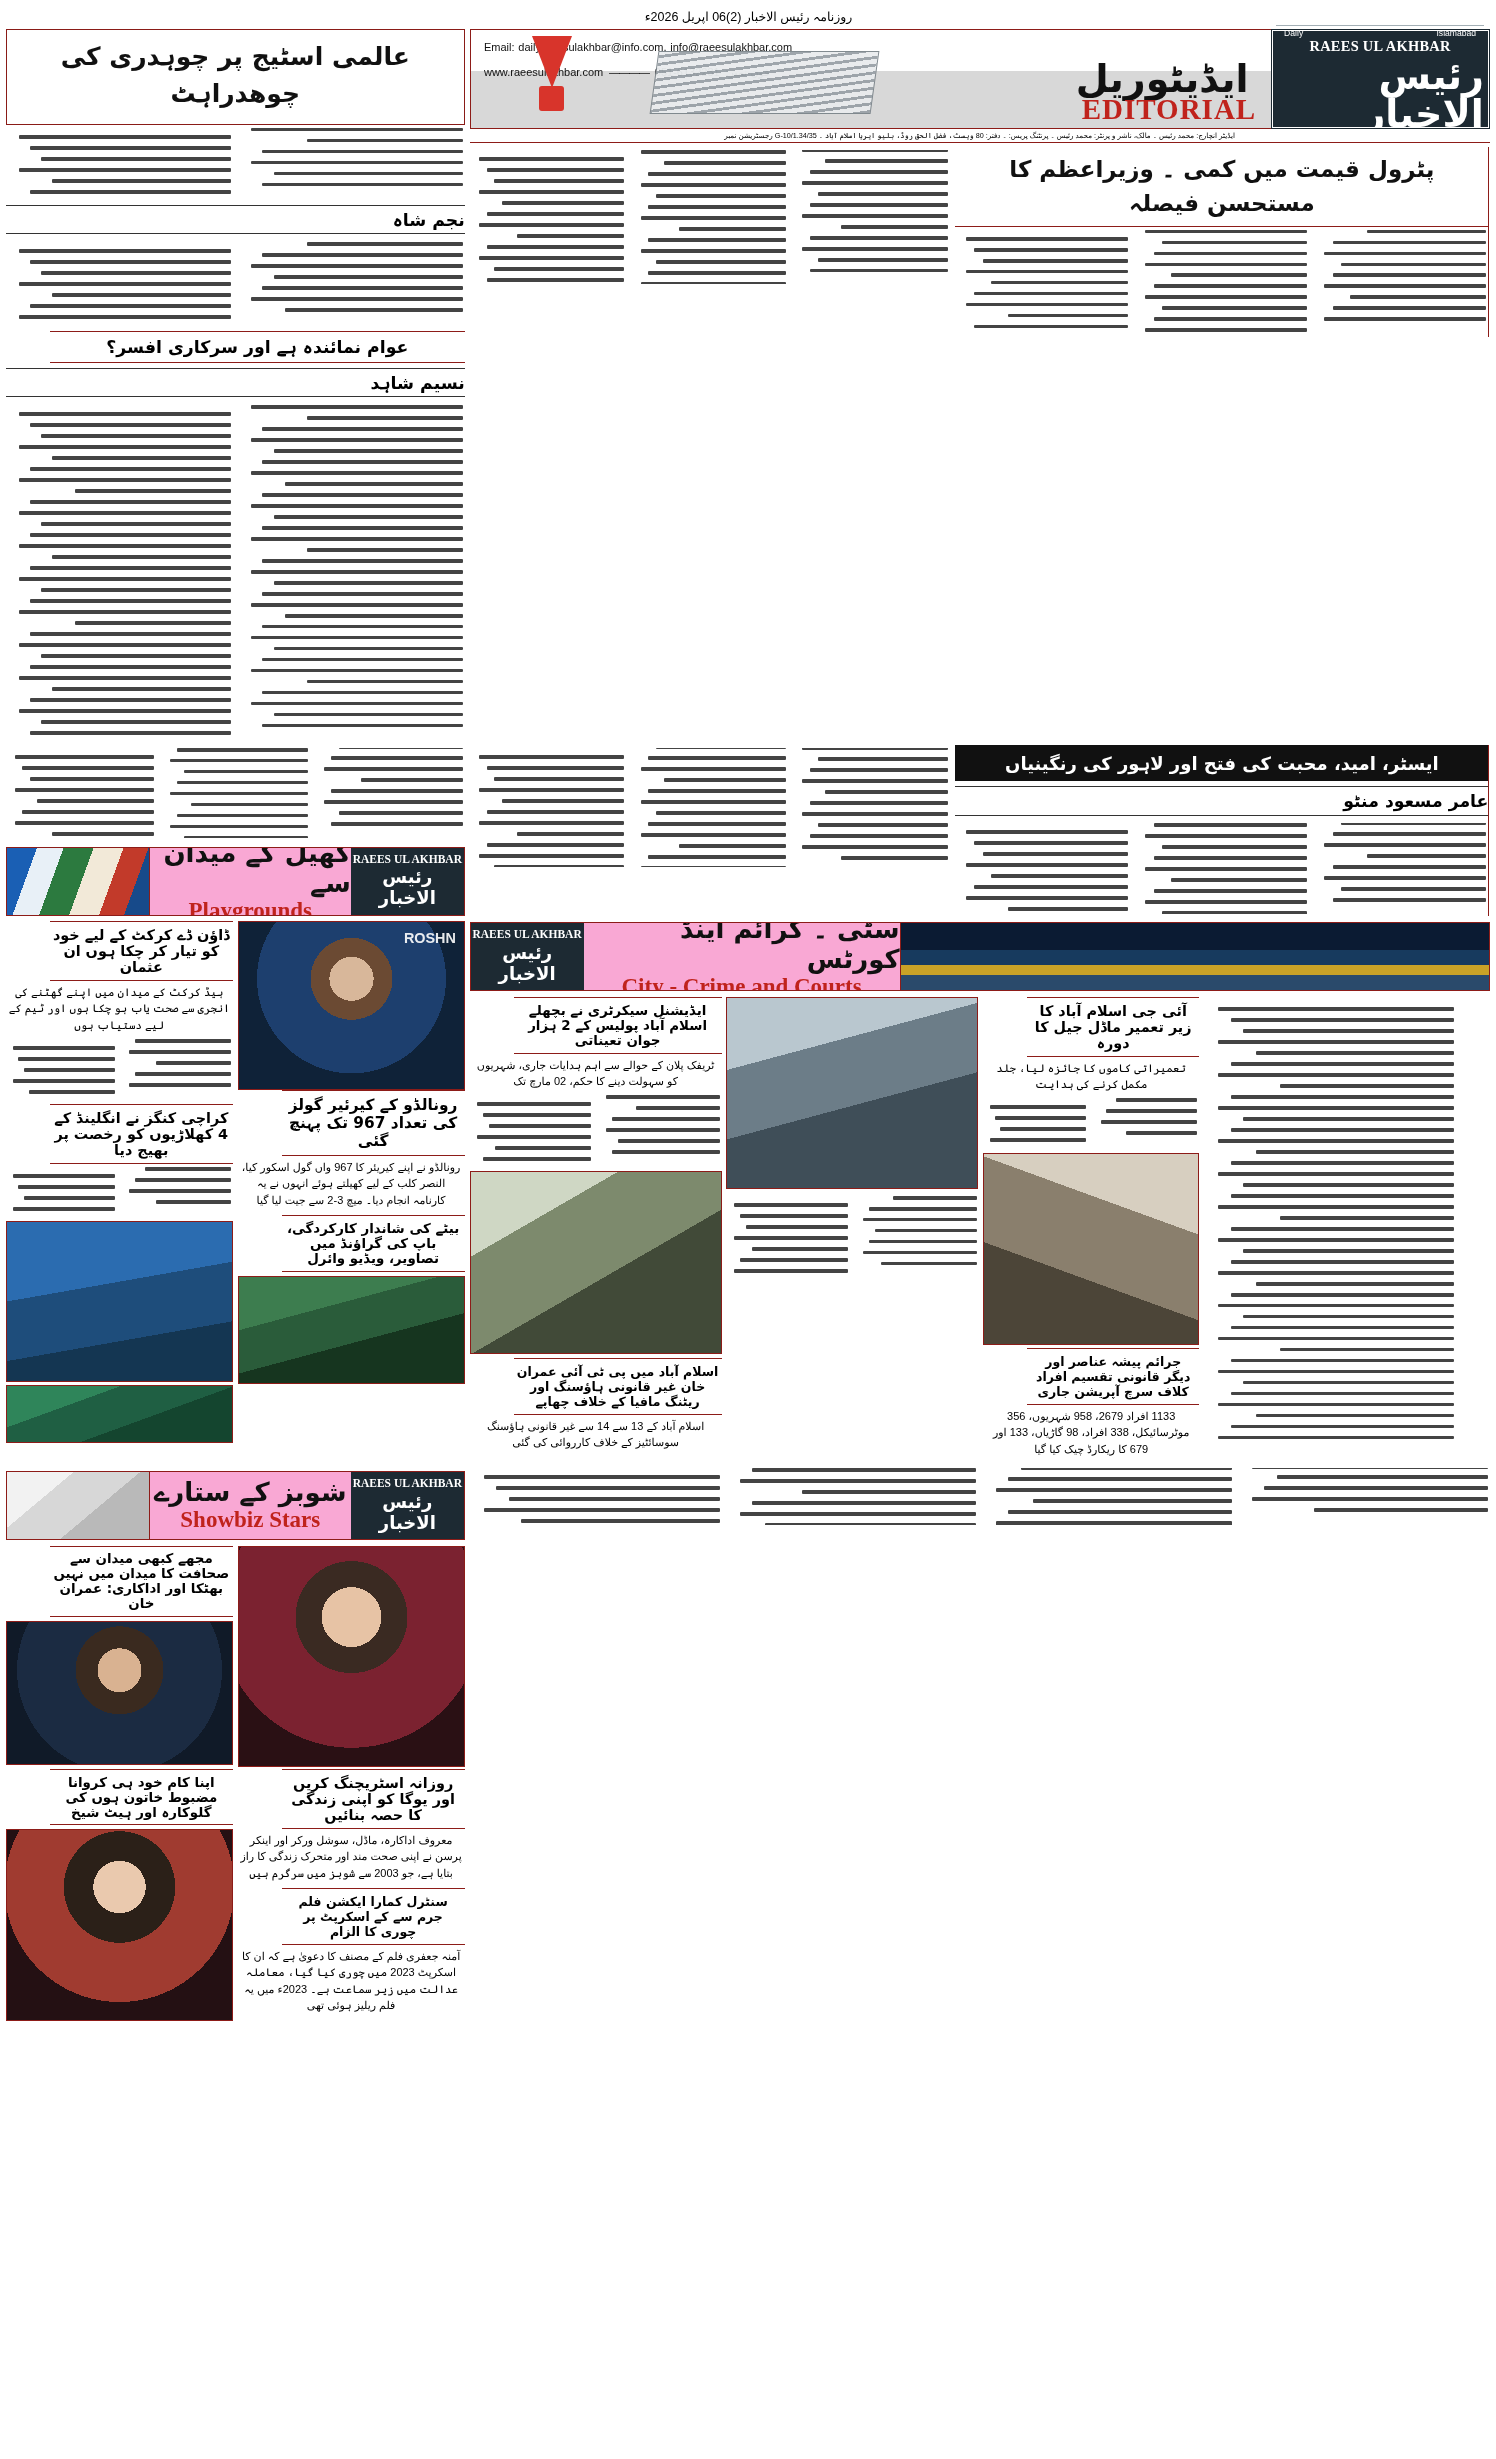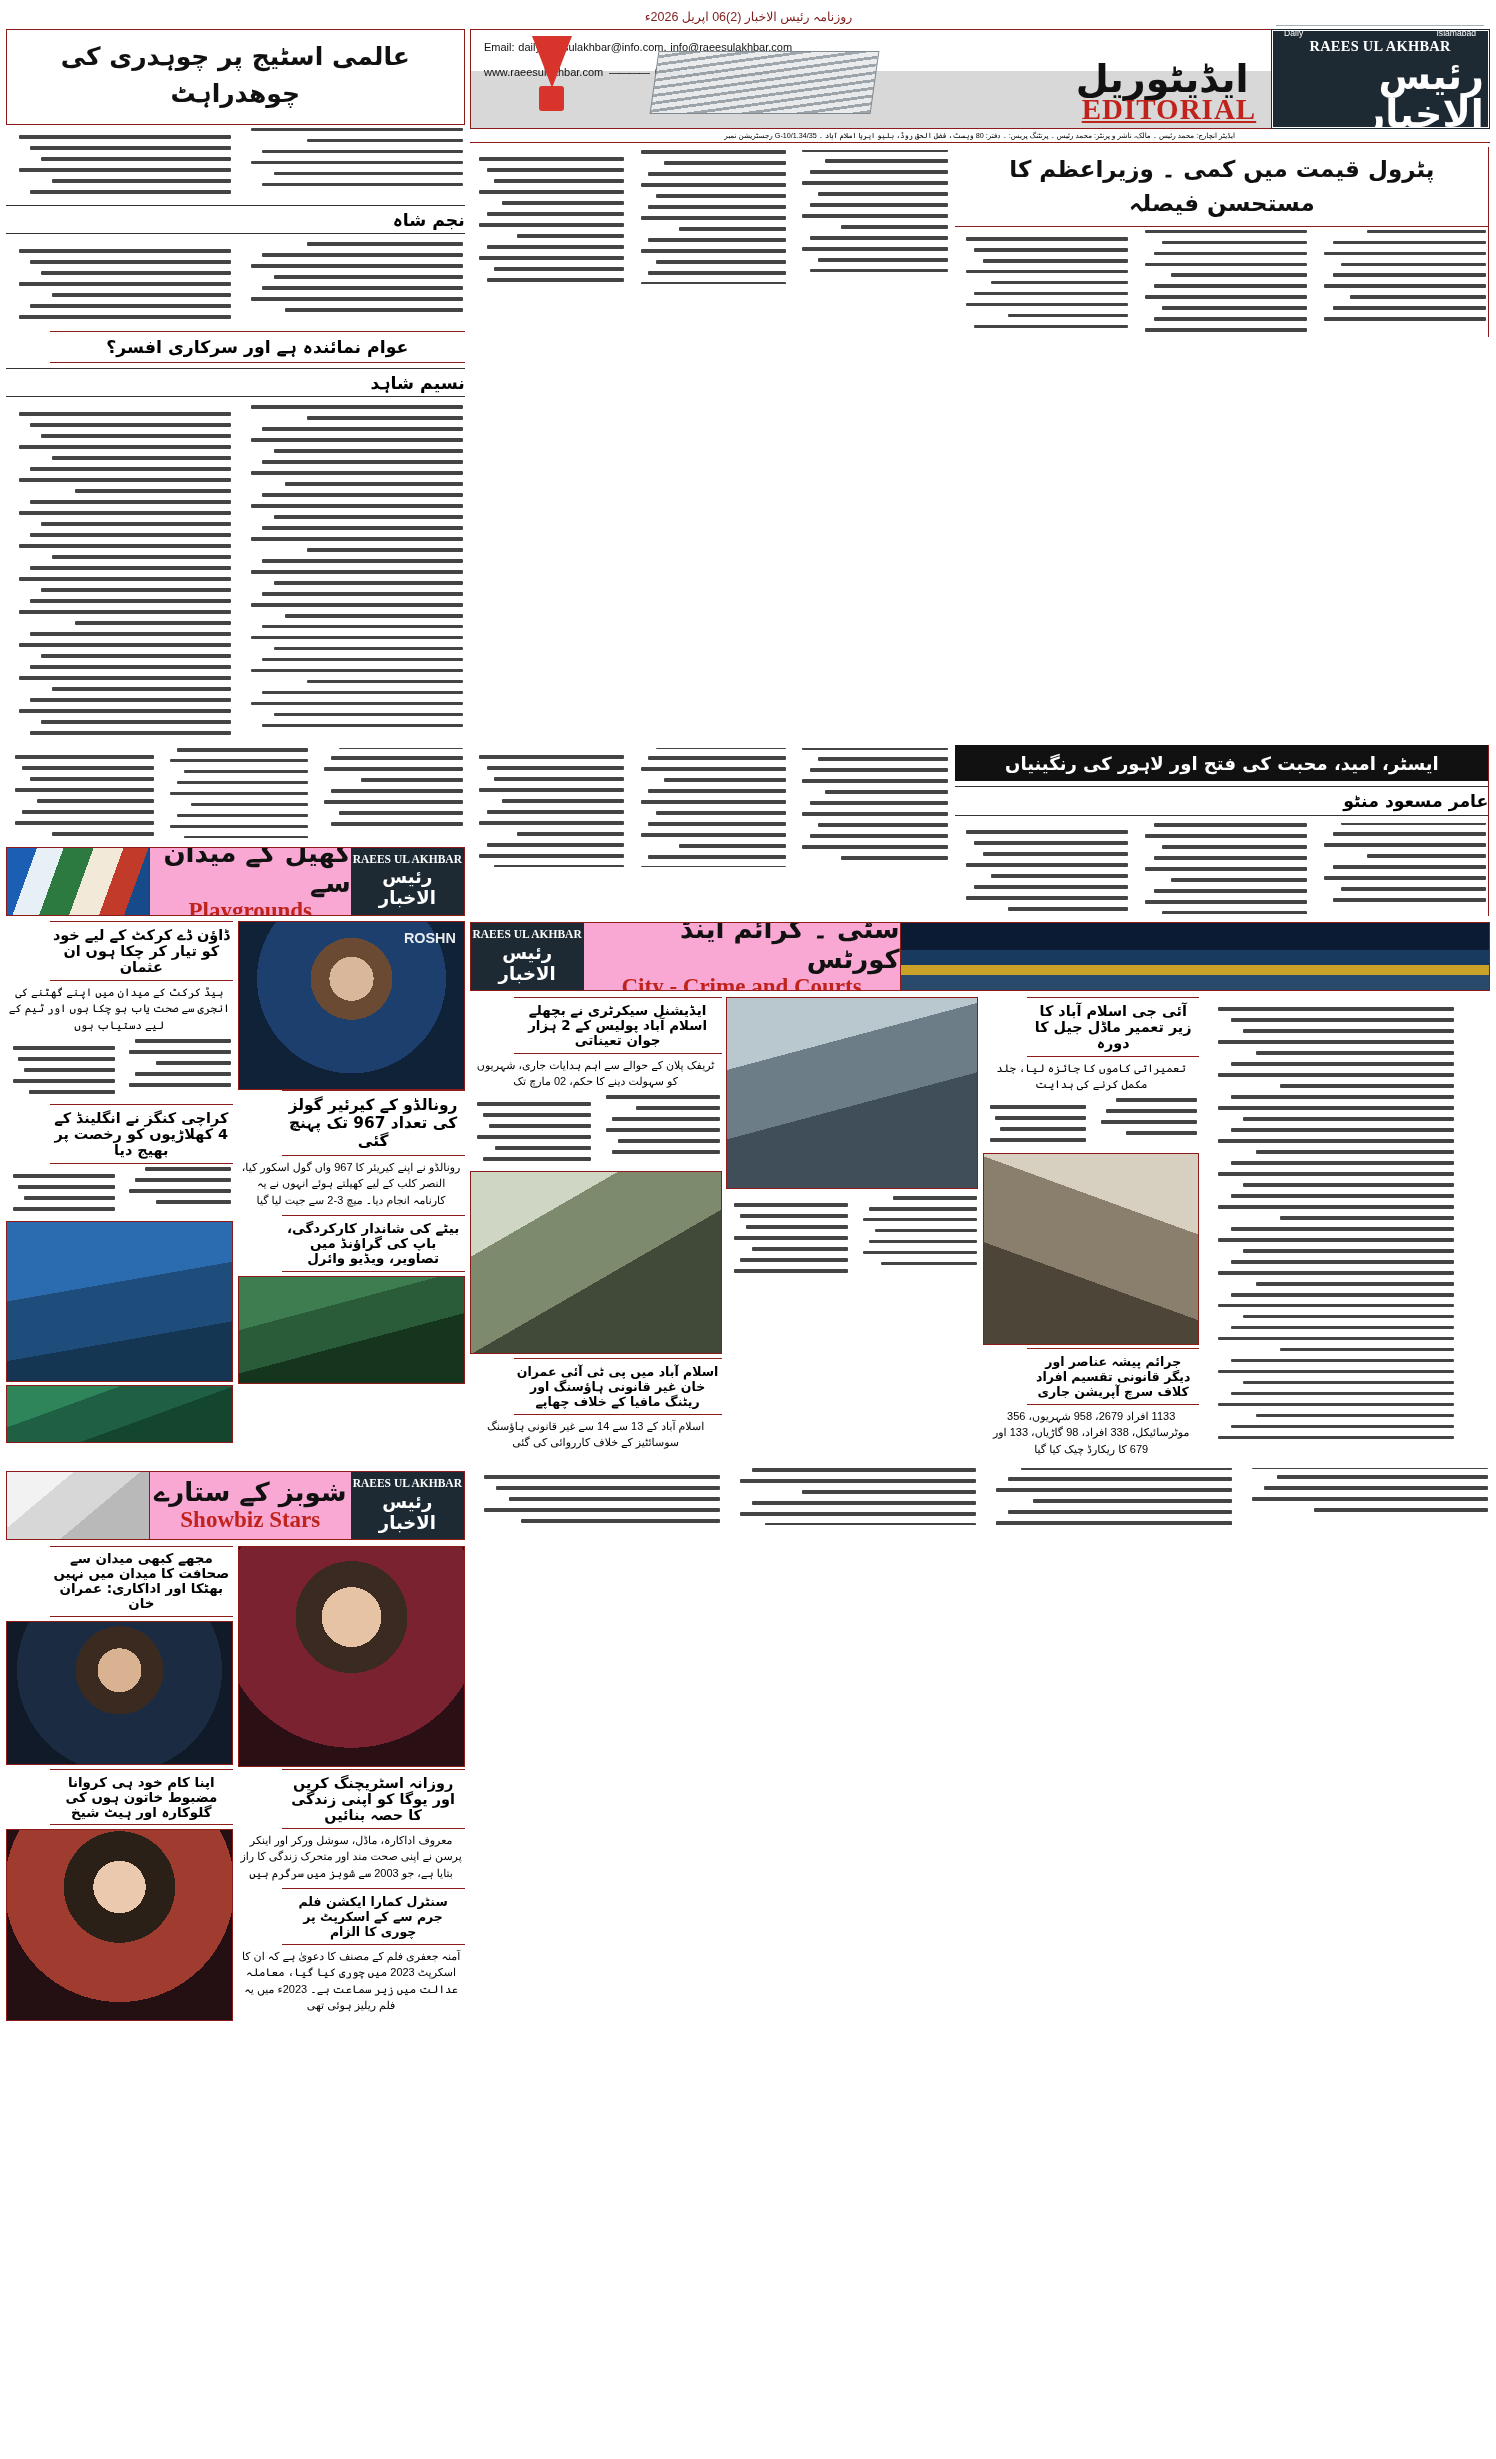--- a/index.html
+++ b/index.html
@@ -8,21 +8,21 @@
     background:#fff;
     font-family:"Liberation Sans", sans-serif;
     overflow:hidden;
     position:relative;
   }
   .page { width:1497px; height:2459px; position:relative; padding:3.8px 5.8px; }
 
   
   .datestrip{
     height:25px; display:flex; align-items:center; justify-content:center;
-    font-size:12.5px; color:#7f1d1d; direction:rtl; letter-spacing:0.2px;
+    font-size:12.5px; color:#000000; direction:rtl; letter-spacing:0.2px;
   }
 
   
   .frame{ border:1px solid #8a1b17; }
 
   
   .mast{
     display:flex; height:100px; border:1px solid #8d1c18; background:#fff;
     align-items:stretch;
   }
@@ -46,21 +46,21 @@
     flex:1; position:relative; display:flex; align-items:center; justify-content:flex-end;
     background:linear-gradient(180deg,#ffffff 0%,#ffffff 42%,#d8d8d8 42%,#d8d8d8 100%);
     padding-right:9.6px; overflow:hidden;
   }
   .mast-section-word{
     font-size:38px; font-weight:900; direction:rtl; color:#111; margin-right:13.4px;
     font-family:"DejaVu Sans", sans-serif; white-space:nowrap;
   }
   .mast-editorial-en{
     position:absolute; right:15.4px; bottom:1.9px; color:#c0231c; font-size:29px;
-    font-weight:900; font-family:"Liberation Serif", serif; letter-spacing:1px;text-decoration:underline;
+    font-weight:900; font-family:"Liberation Serif", serif; letter-spacing:1px;
   }
   .papers{
     position:absolute; left:183px; top:21px; width:221px; height:63px;
     background:
       repeating-linear-gradient(-8deg,#9aa2a8 0 2.9px,#e9ecee 2.9px 7.7px);
     transform:skewX(-8deg); border:1px solid #7c858b; opacity:.95;
   }
   .pen{
     position:absolute; left:81px; top:5.8px; width:0; height:0;
   }

